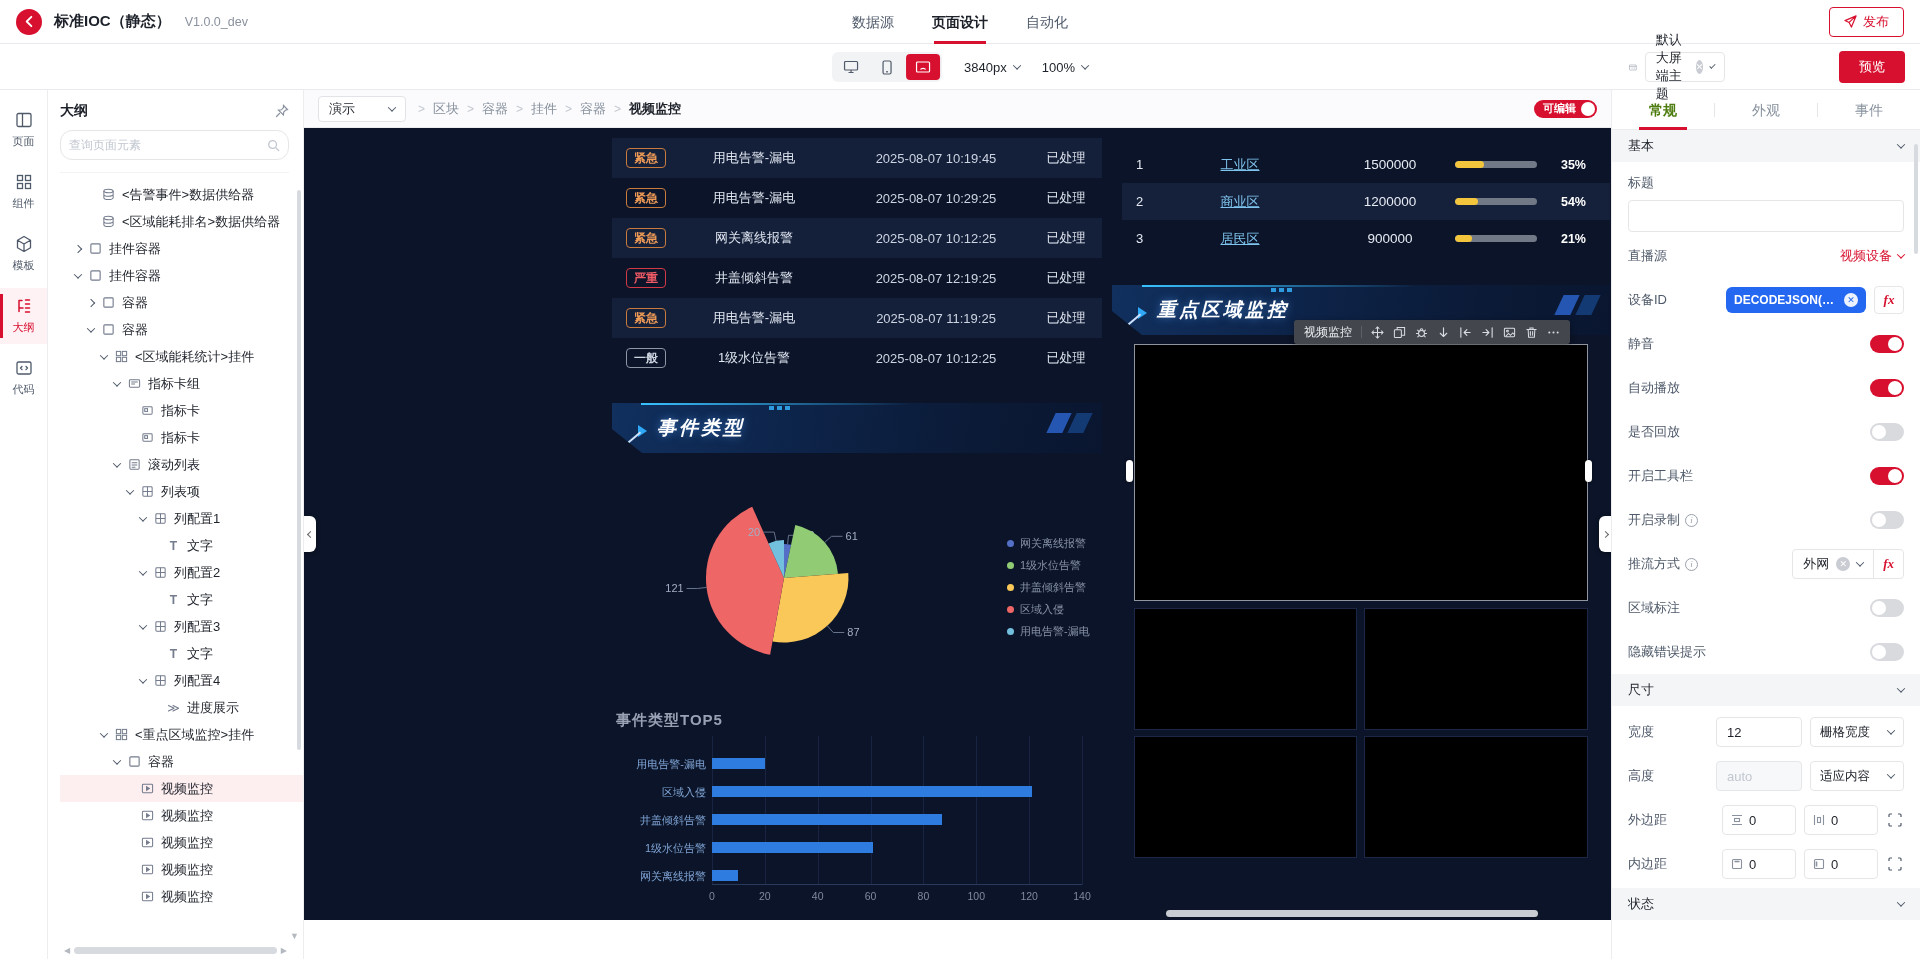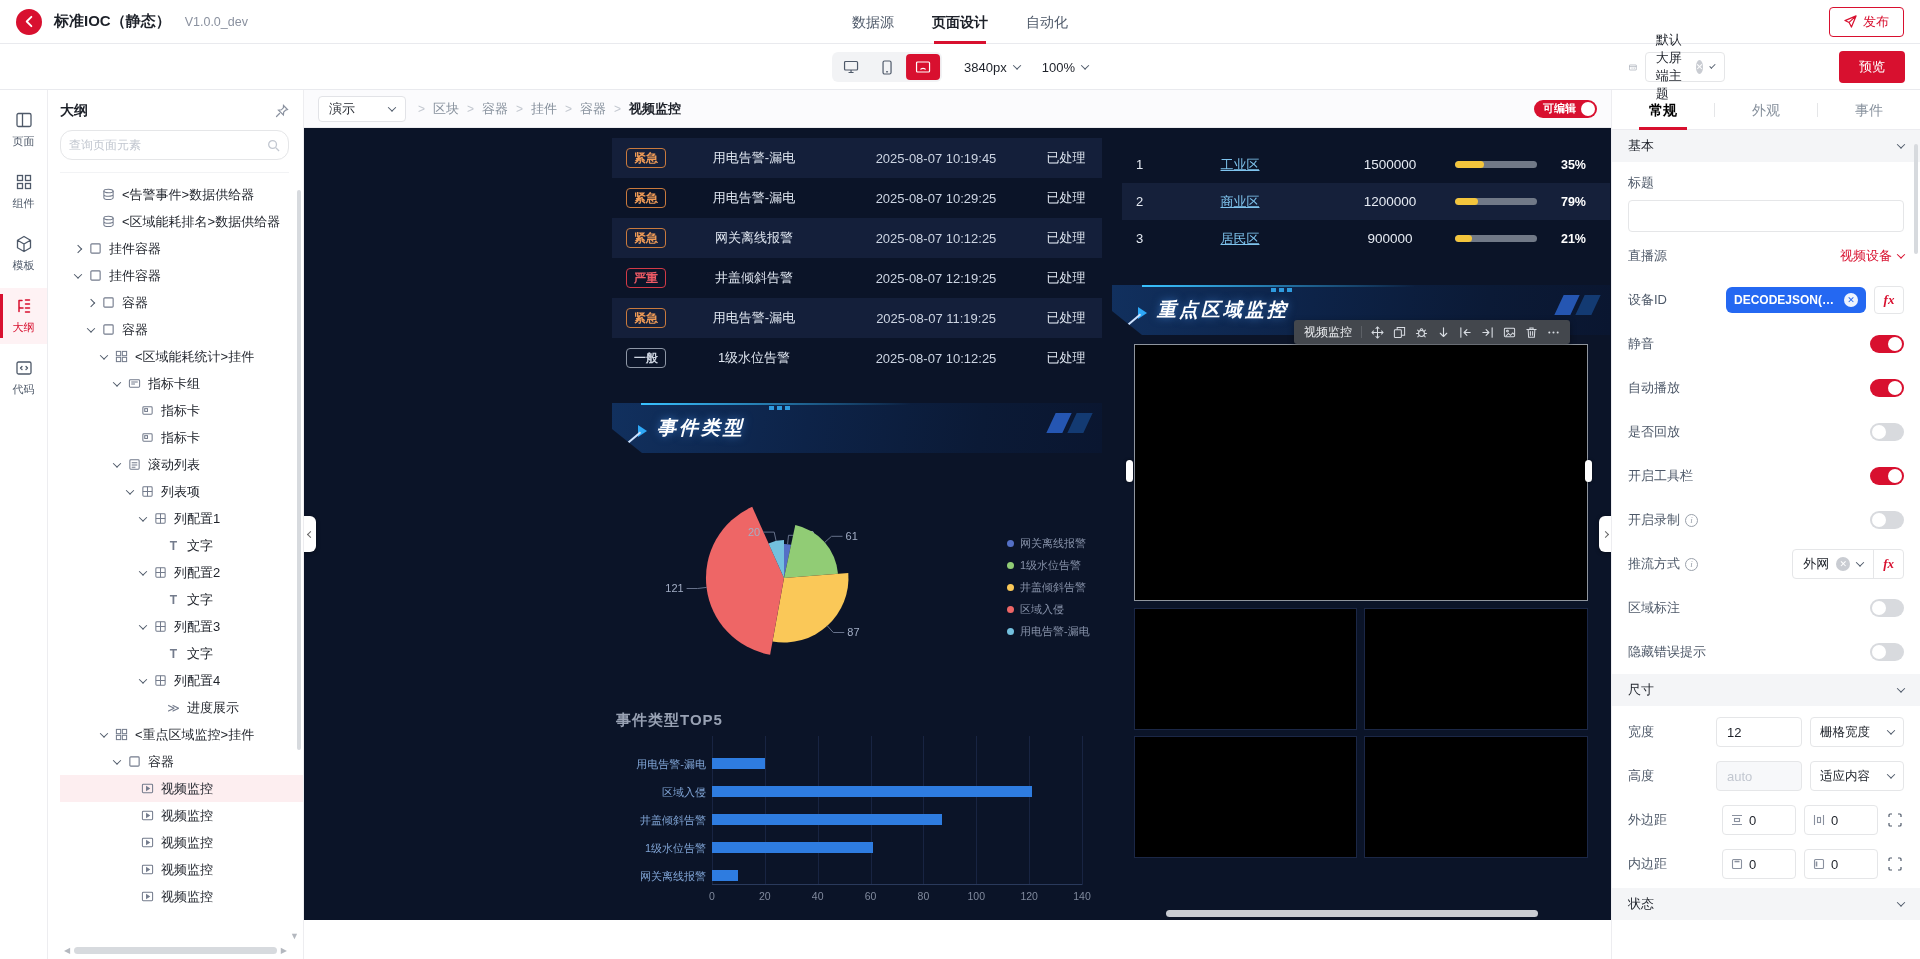--- a/index.html
+++ b/index.html
@@ -120,21 +120,21 @@
   .barchart{position:absolute;width:480px;height:180px;}
   .bcgrid{position:absolute;top:8px;bottom:23px;width:1px;background:#182442;}
   .bcaxis{position:absolute;left:98px;right:12px;height:1px;background:#2a3a5c;bottom:23px;}
   .bcbar{position:absolute;height:11px;background:#2e7ce0;}
   .bccat{position:absolute;right:388px;width:96px;text-align:right;font-size:11px;color:#7fa3d4;white-space:nowrap;}
   .bctick{position:absolute;bottom:6px;font-size:10.5px;color:#808a9d;transform:translateX(-50%);}
   
   .inspector{width:309px;border-left:1px solid #ededf0;display:flex;flex-direction:column;position:relative;}
   .ptabs{height:40px;border-bottom:1px solid #ececf0;display:flex;align-items:center;justify-content:space-evenly;}
   .ptab{font-size:14px;color:#86909c;height:40px;line-height:40px;position:relative;cursor:pointer;padding:0 10px;}
-  .ptab.on{color:#000000;font-weight:700;}
+  .ptab.on{color:#4d7c0f;font-weight:700;}
   .ptab.on:after{content:"";position:absolute;left:0;right:0;bottom:0;height:2.5px;background:#d8102f;}
   .ptabdiv{width:1px;height:14px;background:#e5e6e8;}
   .pbody{flex:1;overflow:hidden;position:relative;}
   .psec{height:32px;background:#f4f5f7;display:flex;align-items:center;justify-content:space-between;padding:0 16px;font-size:13px;color:#1d2129;cursor:pointer;}
   .psec .chev{width:6px;height:6px;color:#4e5969;}
   .pblock{padding:12px 16px 2px;}
   .plab{font-size:13px;color:#4e5969;display:flex;align-items:center;gap:5px;}
   .pinput{margin-top:8px;height:32px;width:100%;border:1px solid #e5e6e8;border-radius:4px;padding:0 10px;font-size:13px;font-family:inherit;outline:none;}
   .prow{min-height:44px;display:flex;align-items:center;justify-content:space-between;padding:0 16px;}
   .redsel{color:#d8102f;font-size:13px;display:flex;align-items:center;gap:6px;cursor:pointer;}
@@ -637,21 +637,21 @@
             </span>
             <span class="rpct">35%</span>
           </div>
           <div class="rrow stripe">
             <span class="rrank">2</span>
             <span class="rname">商业区</span>
             <span class="rval">1200000</span>
             <span class="rbar">
               <i style="width: 28%; background: rgb(243, 197, 60);"></i>
             </span>
-            <span class="rpct">79%</span>
+            <span class="rpct">54%</span>
           </div>
           <div class="rrow">
             <span class="rrank">3</span>
             <span class="rname">居民区</span>
             <span class="rval">900000</span>
             <span class="rbar">
               <i style="width: 21%; background: rgb(243, 197, 60);"></i>
             </span>
             <span class="rpct">21%</span>
           </div>

